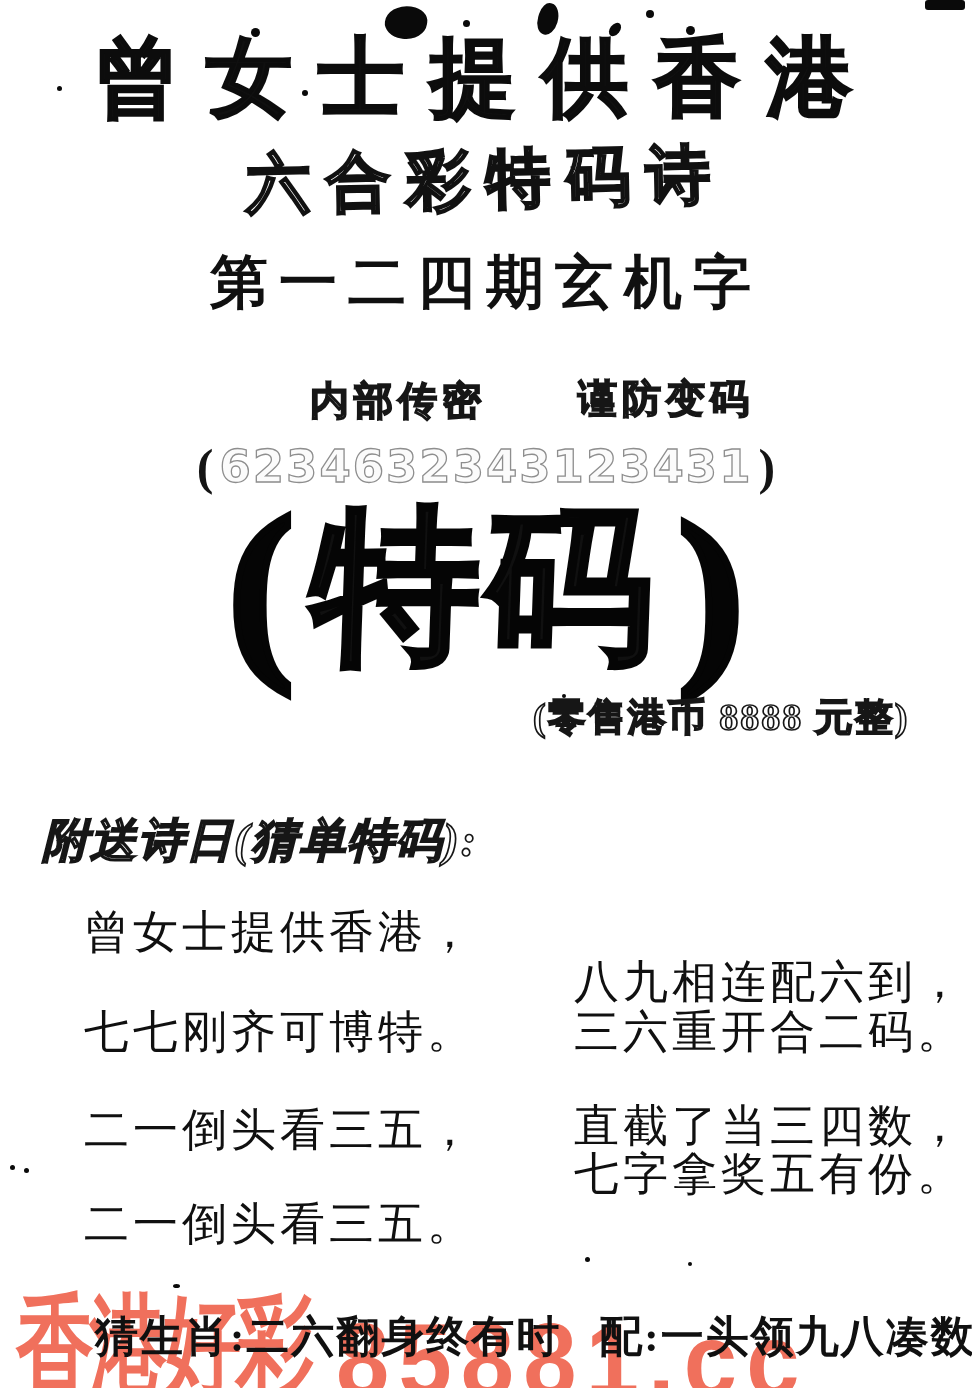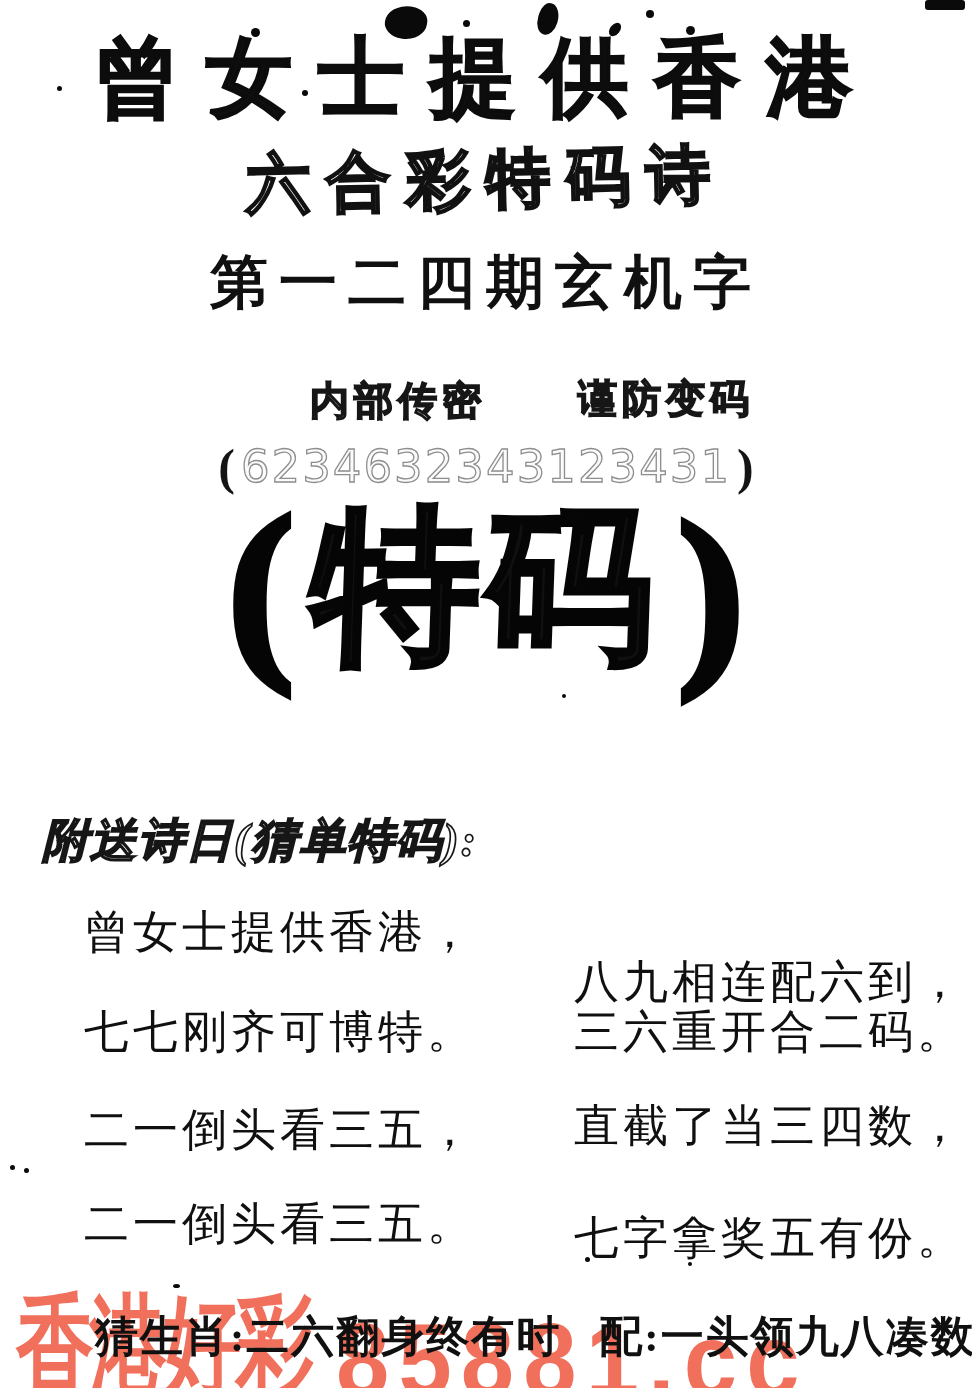--- a/index.html
+++ b/index.html
@@ -17,41 +17,41 @@
   .title3{top:244px;font-size:58px;font-weight:600;letter-spacing:11px;text-align:center;}
 
   
   .hollow{color:#ffffff;-webkit-text-stroke:1.7px #161616;font-weight:700;}
   .sec-left{top:374px;left:278px;font-size:39px;letter-spacing:5px;margin-left:32px;}
   .sec-right{top:372px;left:578px;font-size:39px;letter-spacing:5px;}
 
   
   .serial{top:438px;display:flex;justify-content:center;align-items:flex-start;width:100%;}
   .serial .paren{font-size:50px;font-weight:700;color:#141414;font-family:"Liberation Serif",serif;padding:0 6px;}
-  .serial .digits{font-family:"DejaVu Sans",sans-serif;font-size:45px;font-weight:400;
+  .serial .digits{font-family:"DejaVu Sans",sans-serif;font-size:45px;font-weight:700;
     color:#fbfbfb;-webkit-text-stroke:1.3px #8e8e8e;letter-spacing:2px;padding-top:2px;}
 
   
   .feature{top:472px;display:flex;justify-content:center;align-items:center;width:100%;height:230px;}
   .feature .bigparen{font-size:198px;font-weight:700;line-height:1;color:#050505;
     -webkit-text-stroke:7px #050505;font-family:"Liberation Serif",serif;}
   .feature .bigparen.close{transform:translateY(6px);}
   .feature .label{font-size:168px;font-weight:900;line-height:1;letter-spacing:6px;
     -webkit-text-stroke:4px #050505;transform:skewX(-2deg);padding:0 18px;}
 
   
   .price{top:692px;left:533px;font-size:38px;letter-spacing:2px;}
 
   
   .intro{top:810px;left:42px;font-size:46px;letter-spacing:2px;font-style:italic;}
   .poem-line{font-size:45px;letter-spacing:4px;}
   .pl0{top:902px;left:84px;}  .pl1{top:1002px;left:84px;}
   .pl2{top:1100px;left:84px;} .pl3{top:1194px;left:84px;}
   .pr0{top:952px;left:574px;} .pr1{top:1002px;left:574px;}
-  .pr2{top:1096px;left:574px;} .pr3{top:1208px;left:574px;}
+  .pr2{top:1096px;left:574px;} .pr3{top:1144px;left:574px;}
 
   
   .footer-hint{top:1308px;left:95px;font-size:43px;font-weight:600;letter-spacing:2px;z-index:3;}
   .footer-hint .gap{display:inline-block;width:38px;}
   .watermark{top:1294px;left:16px;display:flex;align-items:flex-start;z-index:2;font-family:"Liberation Sans","DejaVu Sans",sans-serif;}
   .wm-cn{font-size:108px;font-weight:900;line-height:0.95;letter-spacing:-6px;
          transform:scaleX(0.72);transform-origin:left top;}
   .wm-code{font-size:104px;font-weight:900;line-height:1;letter-spacing:10px;
            transform:scaleX(0.92) translateY(14px);transform-origin:left top;margin-left:-88px;}
 
@@ -92,20 +92,21 @@
     <span class="digits">6234632343123431</span>
     <span class="paren">)</span>
   </div>
 
   <div class="abs feature">
     <span class="bigparen">(</span>
     <span class="label">特码</span>
     <span class="bigparen close">)</span>
   </div>
 
+  <div class="abs hollow price">(零售港币 8888 元整)</div>
 
   <div class="abs hollow intro">附送诗日(猜单特码):</div>
 
   <div class="abs poem-line pl0">曾女士提供香港，</div>
   <div class="abs poem-line pl1">七七刚齐可博特。</div>
   <div class="abs poem-line pl2">二一倒头看三五，</div>
   <div class="abs poem-line pl3">二一倒头看三五。</div>
 
   <div class="abs poem-line pr0">八九相连配六到，</div>
   <div class="abs poem-line pr2">直截了当三四数，</div>

